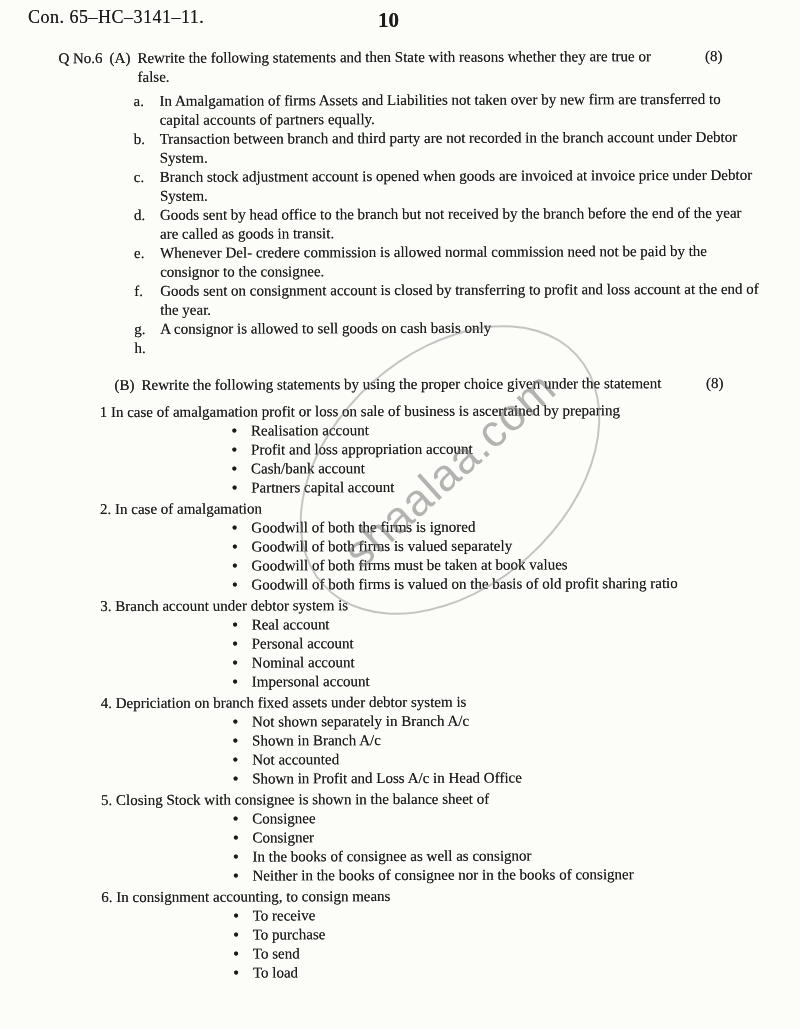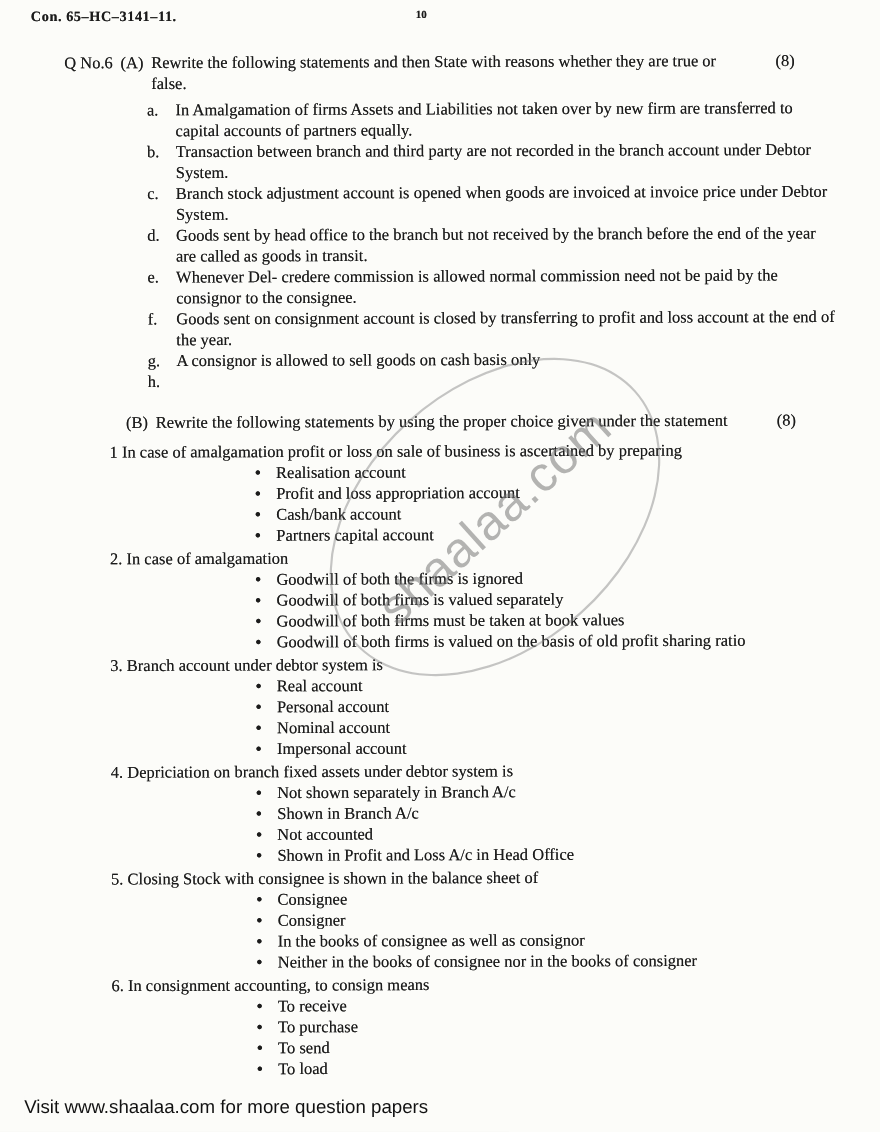--- a/index.html
+++ b/index.html
@@ -7,22 +7,22 @@
   .page {
     position:relative;
     width:800px; height:1029px;
     margin:0 auto;
     background:#fcfcf9;
     font-family:"Liberation Serif", serif;
     color:#1b1b1b;
     overflow:hidden;
     text-shadow:0 0 0.4px rgba(0,0,0,0.65);
   }
-  .scan-header { position:absolute; top:7px; left:28px; font-size:13px; font-weight:700; letter-spacing:0.5px; }
-  .scan-pageno { position:absolute; top:8px; left:378px; font-size:10px; font-weight:700; }
+  .scan-header { position:absolute; top:7px; left:28px; font-size:18px; font-weight:400; letter-spacing:0.5px; }
+  .scan-pageno { position:absolute; top:8px; left:378px; font-size:21px; font-weight:700; }
 
   .content { position:absolute; top:48px; left:30px; right:30px; font-size:15px; line-height:19px; transform:rotate(-0.2deg); z-index:1; }
 
   .heading { position:relative; display:flex; align-items:flex-start; gap:7px; }
   .heading-a { margin-left:30px; }
   .heading-b { margin-left:85px; margin-top:18px; }
   .htext-a { max-width:545px; }
   .htext-b { max-width:525px; }
   .marks { position:absolute; right:46px; top:0; }
 
@@ -165,15 +165,14 @@
           <li class="option">To receive</li>
           <li class="option">To purchase</li>
           <li class="option">To send</li>
           <li class="option">To load</li>
         </ul>
       </div>
 
     </div>
   </div>
 
-  <div class="site-footer">Visit www.shaalaa.com for more question papers</div>
 
 </div>
 
 </body></html>

